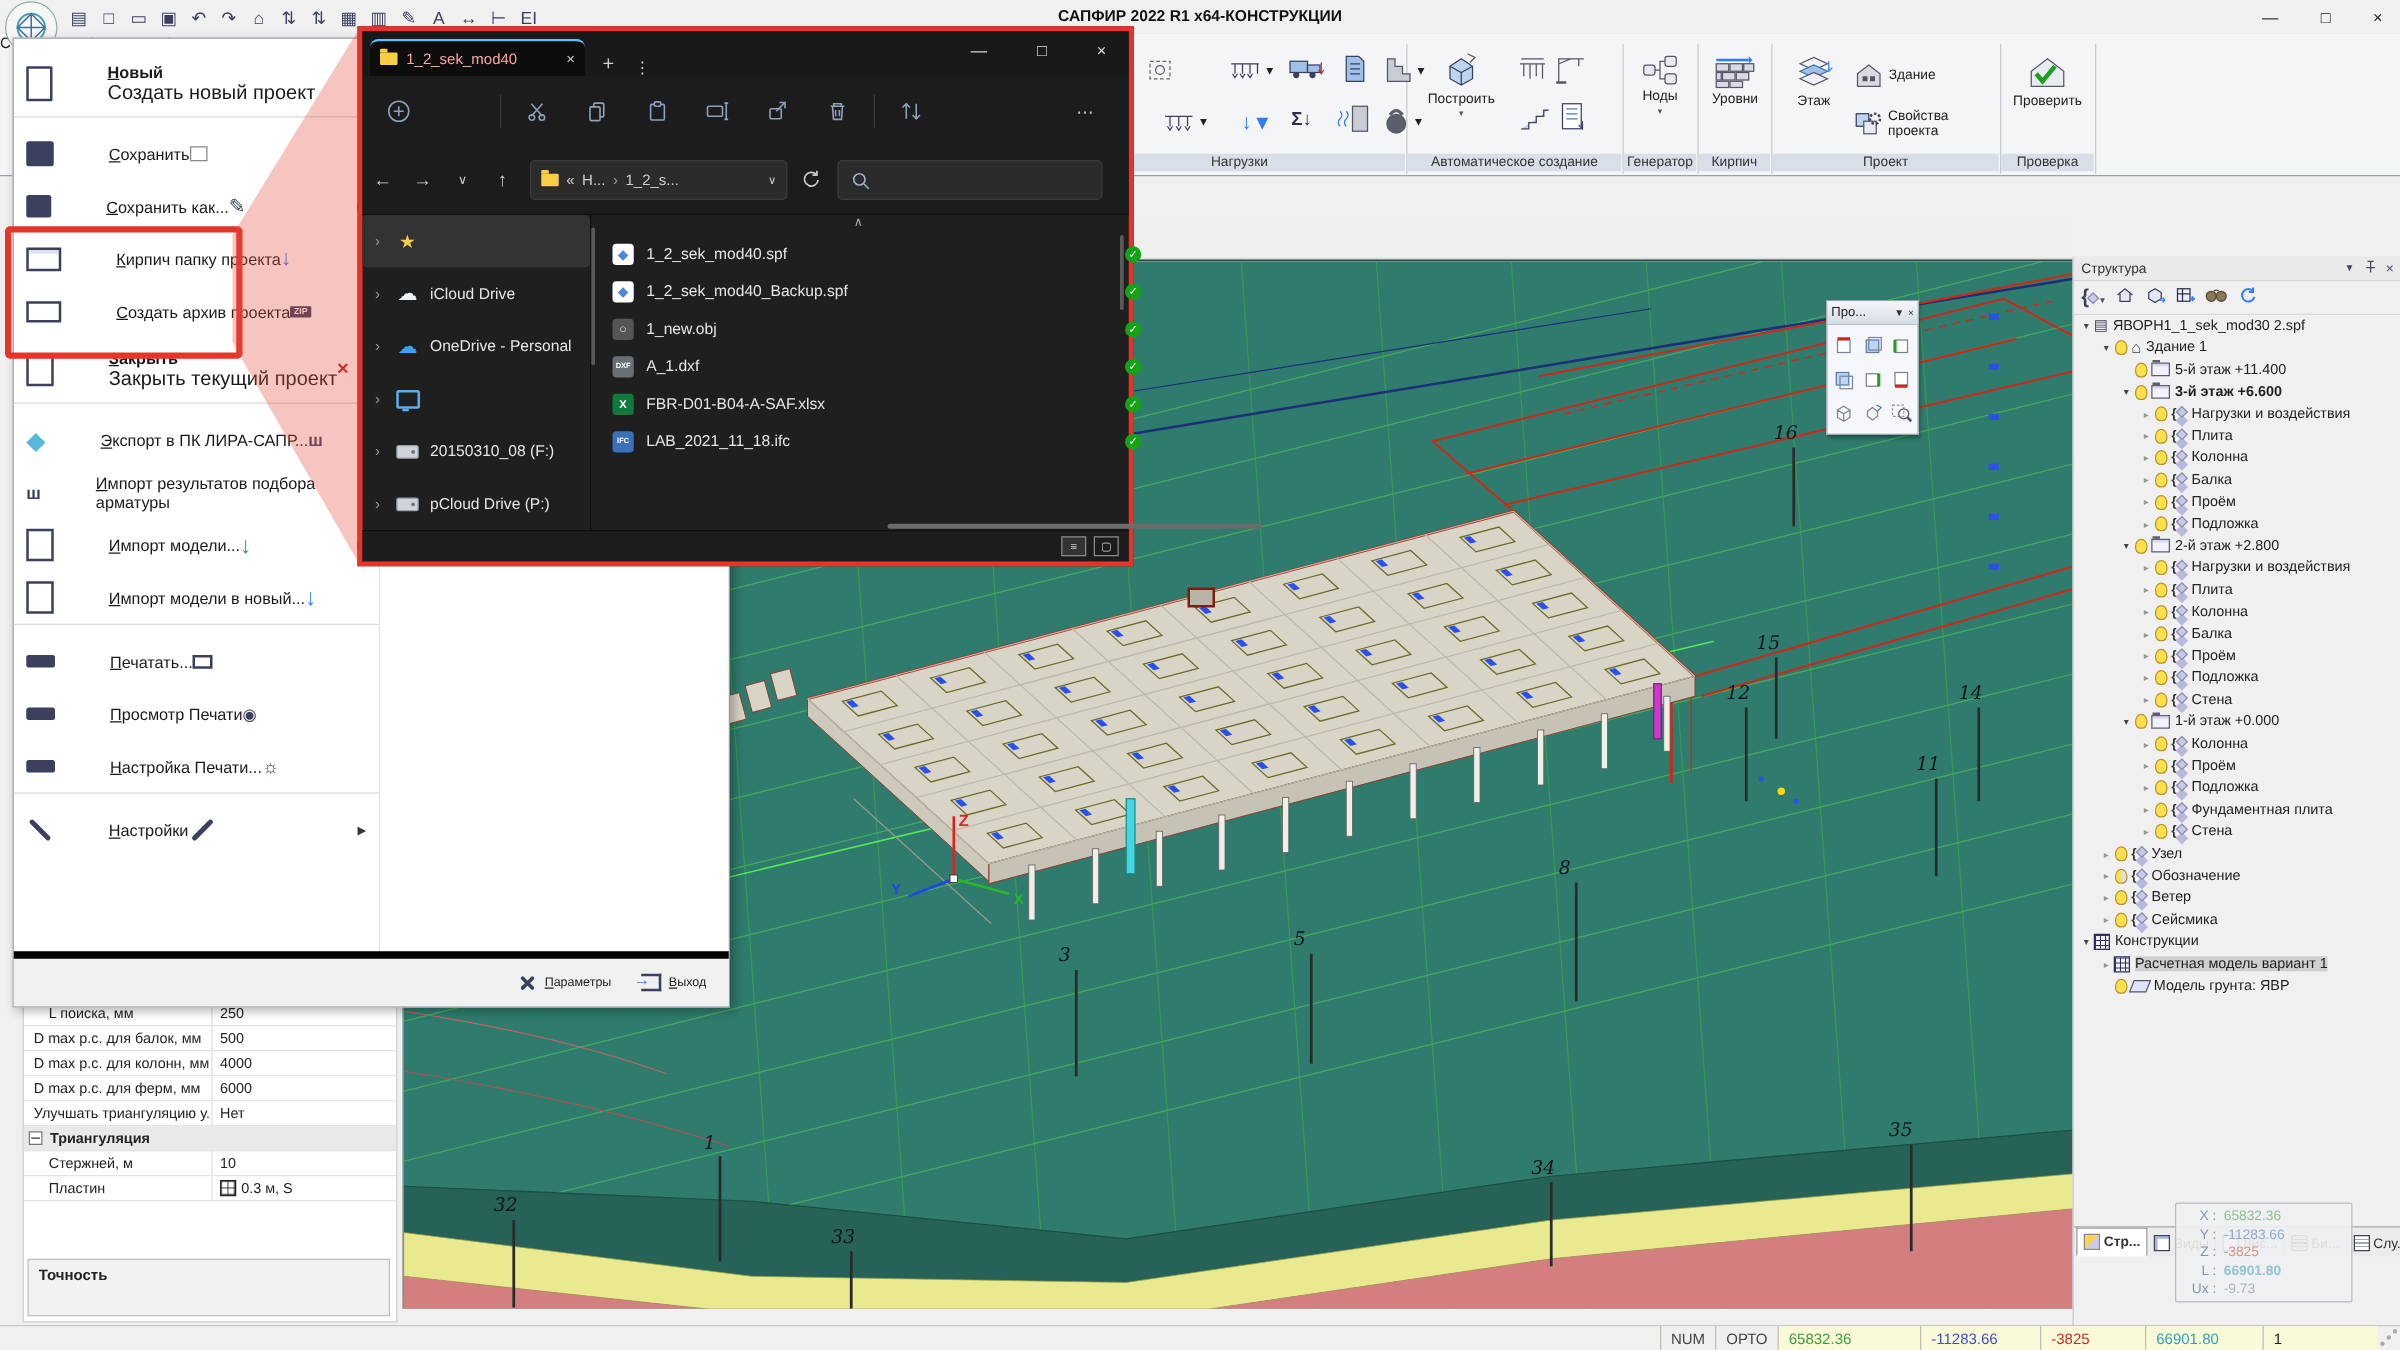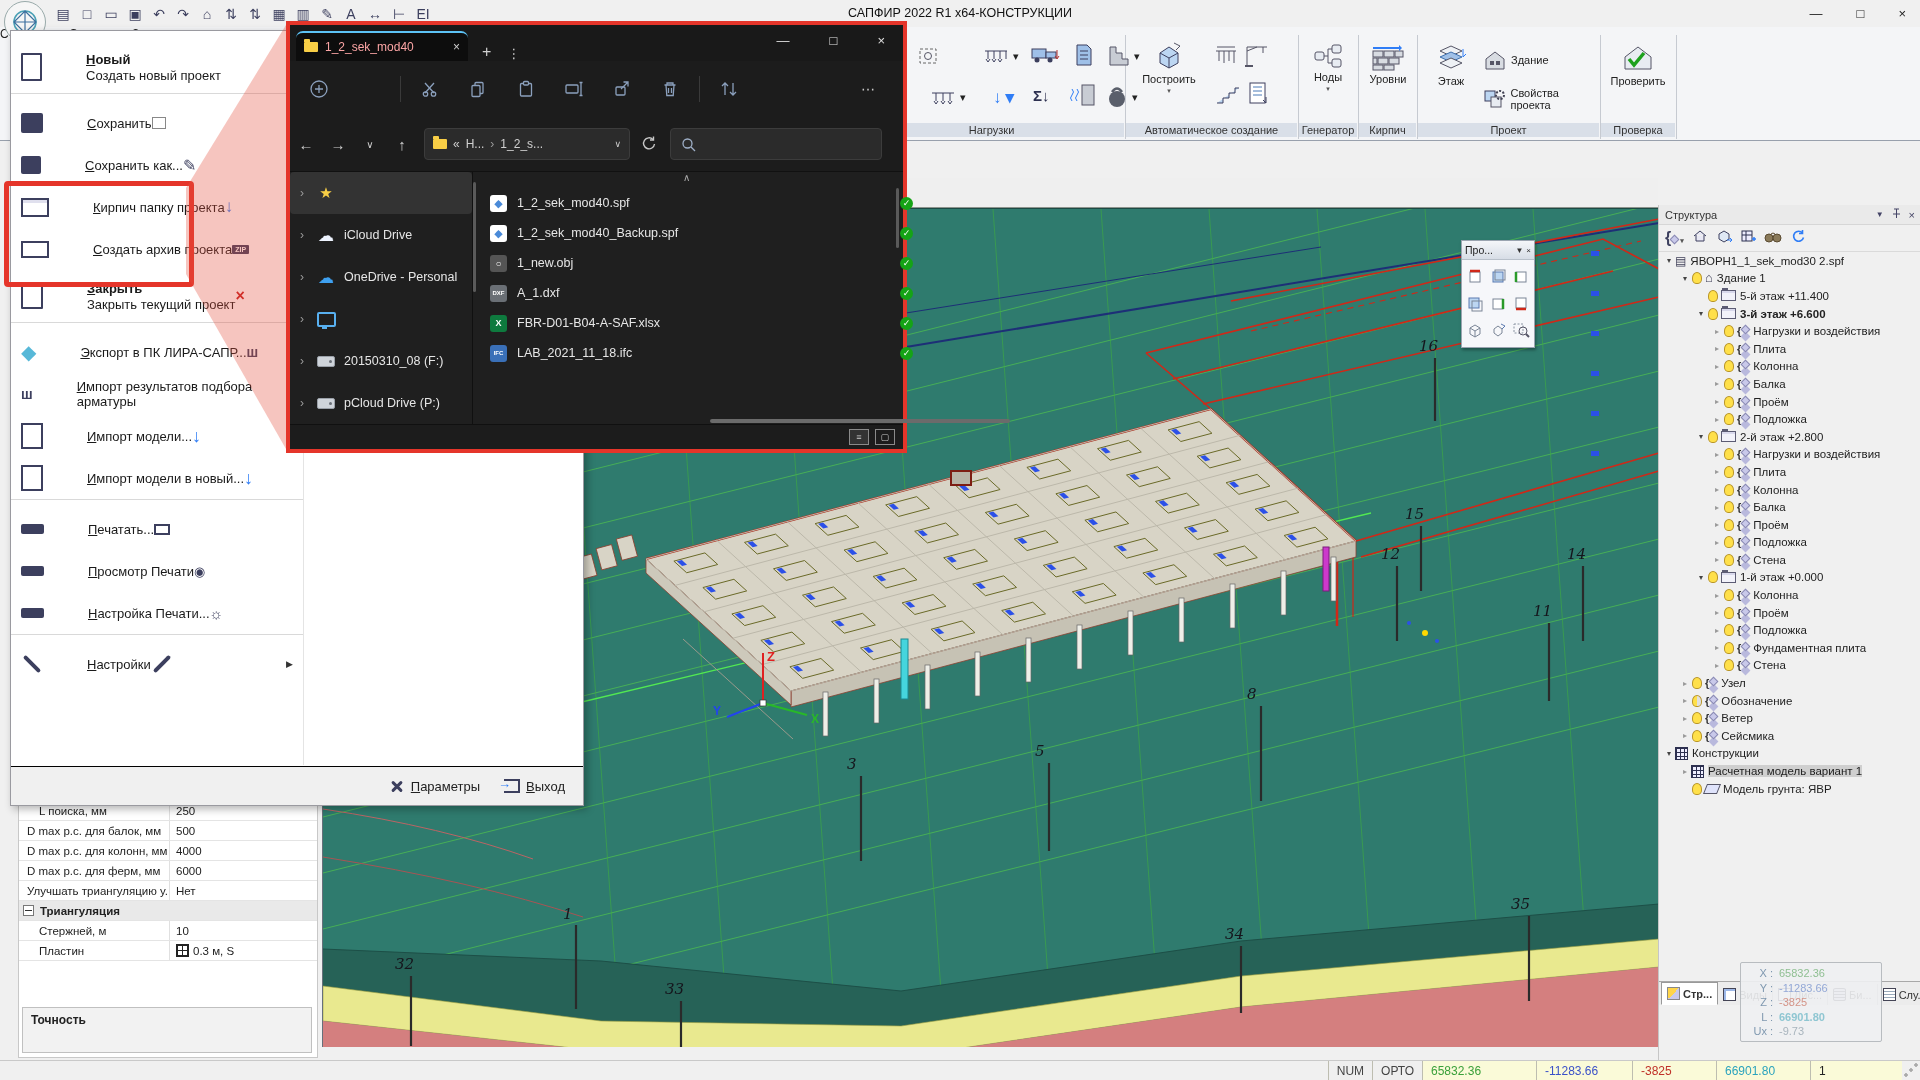--- a/index.html
+++ b/index.html
@@ -1,21 +1,21 @@
 <!DOCTYPE html>
 <html><head>
 <meta charset="utf-8">
 <style>
   html,body{margin:0;padding:0}
   body{width:1920px;height:1080px;position:relative;overflow:hidden;
        font-family:"Liberation Sans",sans-serif;background:#f0f0f0;color:#222}
   .abs{position:absolute}
   
   .titlebar{left:0;top:0;width:1920px;height:27px;background:#f0f0f0;border-bottom:1px solid #d8d8d8}
-  .apptitle{left:0;top:6px;width:1920px;text-align:center;font-size:12.5px;font-weight:normal;color:#111}
+  .apptitle{left:0;top:6px;width:1920px;text-align:center;font-size:12.5px;font-weight:bold;color:#111}
   .logo{left:4px;top:1px;width:40px;height:40px;border-radius:50%;background:#f6f6f6;border:1px solid #9aa;z-index:30;
         display:flex;align-items:center;justify-content:center}
   .logo svg{width:28px;height:28px}
   .qbar{left:52px;top:3px;height:22px;display:flex;align-items:center;gap:2px;z-index:31}
   .qi{width:22px;height:20px;display:inline-flex;align-items:center;justify-content:center;
       color:#3c3f5e;font-size:14px}
   .winbtns{right:0;top:0;height:27px;display:flex;align-items:center;gap:34px;padding-right:14px;z-index:31}
   .winbtns span{font-size:13px;color:#222}
   
   .ribbon{left:0;top:27px;width:1920px;height:113px;background:#f4f5f7;border-bottom:1px solid #98a0ac}
@@ -130,26 +130,26 @@
             box-shadow:3px 3px 8px rgba(0,0,0,.3);box-sizing:border-box}
   .menuitems{position:absolute;left:0;top:6px;width:292px;bottom:40px;border-right:1px solid #e4e4e4;padding-top:4px}
   .mitem{position:relative;height:42px;display:flex;align-items:center;padding-left:10px}
   .mitem.two{height:52px}
   .mitem.divafter{border-bottom:1px solid #d9d9d9;margin-bottom:8px;padding-bottom:0}
   .micon{width:34px;height:30px;position:relative;flex:0 0 34px}
   .mtxt{margin-left:10px;font-size:13px}
   .mtitle{display:block;color:#1a1a1a}
   .mtitle:first-letter{text-decoration:underline}
   .two .mtitle{font-weight:bold}
-  .msub{display:none;font-size:13px;color:#1a1a1a;margin-top:1px}
+  .msub{display:none;font-size:16px;color:#1a1a1a;margin-top:1px}
   .two .msub{display:block}
   .marrow{position:absolute;right:10px;font-size:9px;color:#333;visibility:hidden}
   .mitem.arrow .marrow{visibility:visible}
-  .menufooter{position:absolute;left:0;right:0;bottom:0;height:38px;background:#f0f0f0;border-top:1px solid #000000;
-              display:flex;align-items:center;justify-content:flex-end;gap:24px;padding-right:18px;font-size:13px}
+  .menufooter{position:absolute;left:0;right:0;bottom:0;height:38px;background:#f0f0f0;border-top:6px solid #000000;
+              display:flex;align-items:center;justify-content:flex-end;gap:24px;padding-right:18px;font-size:10px}
   .fbtn{display:flex;align-items:center;gap:6px}
   .fbtn .lbl{display:block}
   .fbtn .lbl:first-letter{text-decoration:underline}
   
   .micon:before,.micon:after{position:absolute}
   .ic-doc:before{content:"";left:6px;top:1px;width:17px;height:24px;background:#fff;border:2px solid #3c3f5e;border-radius:1px}
   .ic-save:before{content:"";left:4px;top:3px;width:22px;height:20px;background:#3c3f5e;border-radius:2px}
   .ic-save:after{content:"";left:9px;top:13px;width:12px;height:10px;background:#fff;border:1px solid #888}
   .ic-saveas:before{content:"";left:2px;top:5px;width:20px;height:18px;background:#3c3f5e;border-radius:2px}
   .ic-saveas:after{content:"✎";right:0;top:-4px;font-size:16px;color:#3c3f5e}

